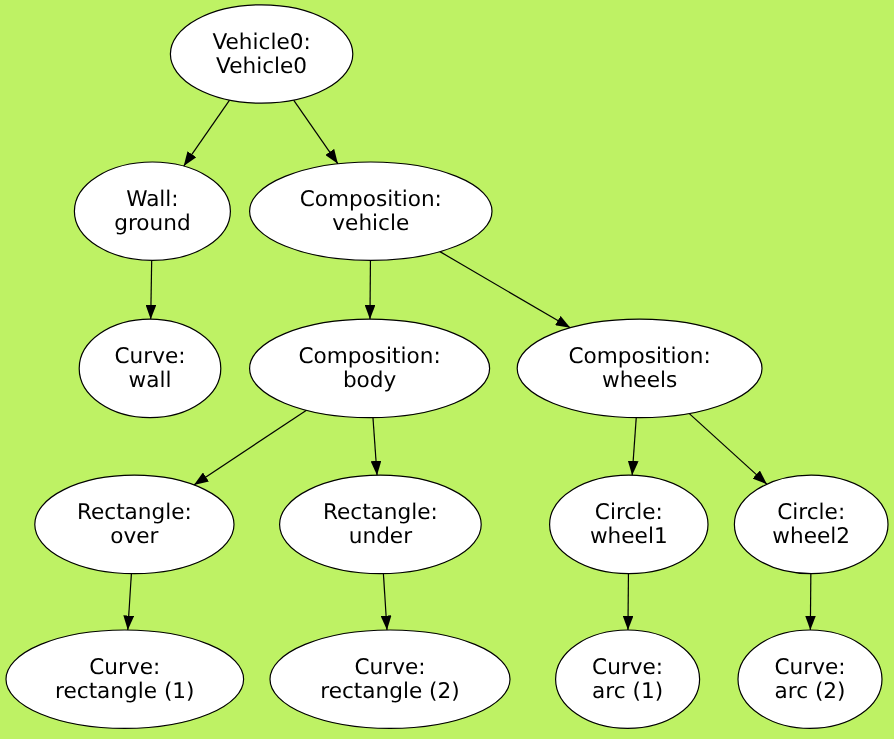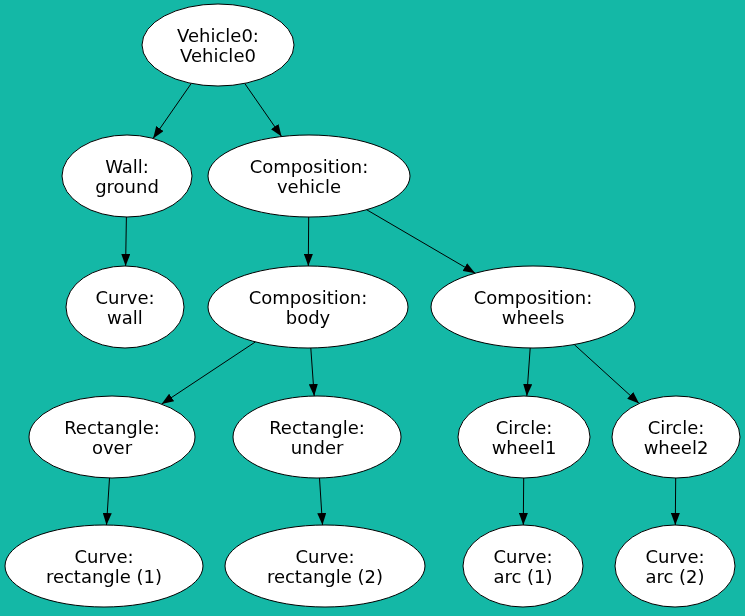--- a/index.html
+++ b/index.html
@@ -21,21 +21,21 @@
   svg ellipse {
     stroke-width: 1;
   }
   svg line {
     stroke-width: 1;
   }
 </style>
 </head>
 <body>
 
-<div class="canvas" style="background: #14b8a6;">
+<div class="canvas" style="background: #bef264;">
   <svg id="graph" width="745" height="616" viewBox="0 0 745 616" role="img">
     <defs>
       <marker id="arrowhead" markerUnits="userSpaceOnUse" markerWidth="12" markerHeight="9" refX="12" refY="4.5" orient="auto">
         <path d="M0,0 L12,4.5 L0,9 z" fill="#000000"></path>
       </marker>
     </defs>
     <g id="edges">
         <line x1="191.3" y1="83.4" x2="153.1" y2="138.4" stroke="#000000" marker-end="url(#arrowhead)"></line>
         <line x1="244.7" y1="83.4" x2="281.6" y2="136.5" stroke="#000000" marker-end="url(#arrowhead)"></line>
         <line x1="126.4" y1="217.0" x2="125.6" y2="266.0" stroke="#000000" marker-end="url(#arrowhead)"></line>

